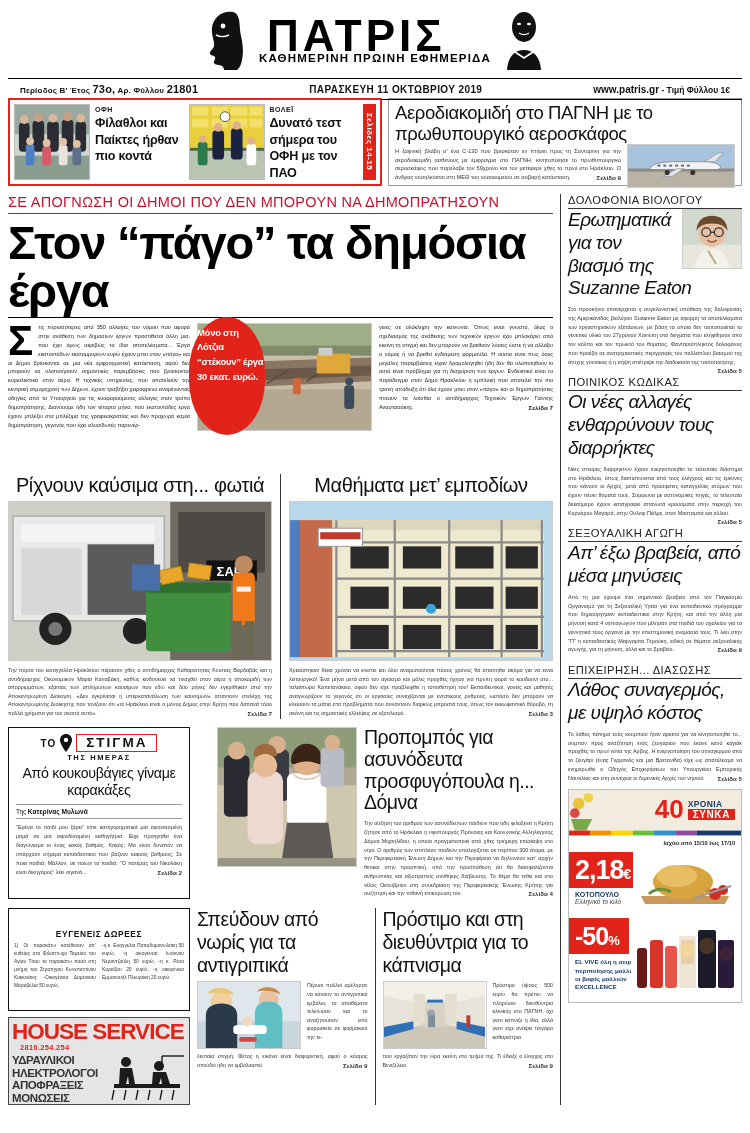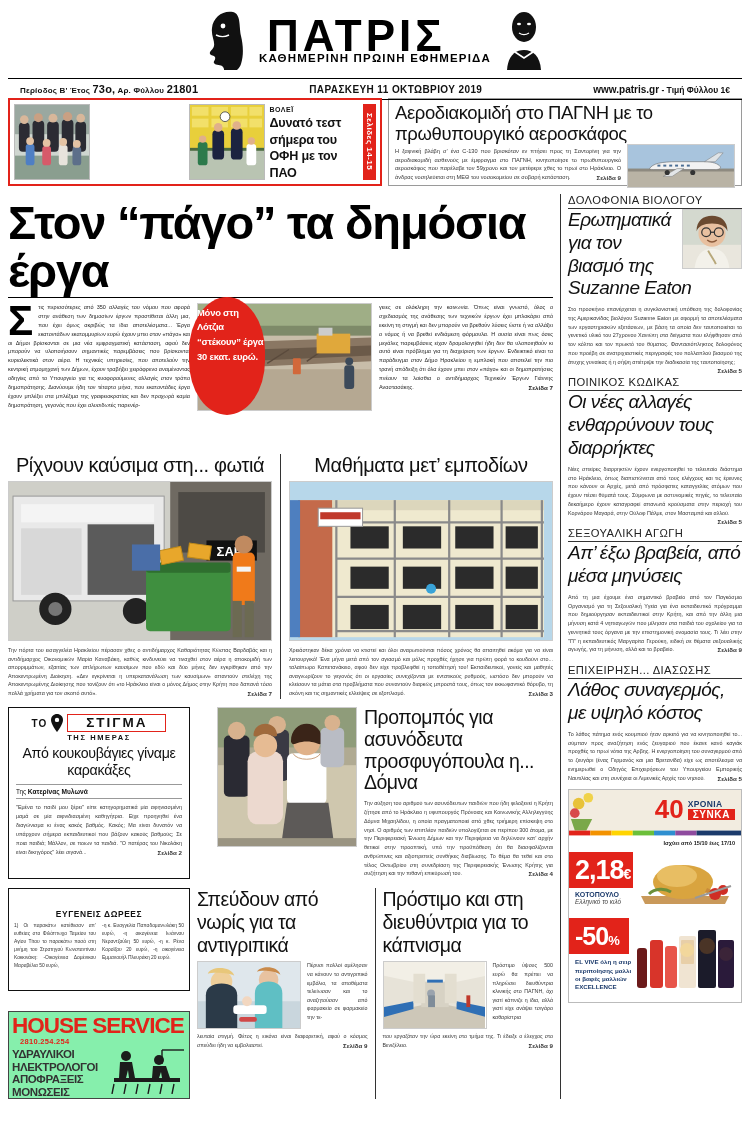--- a/index.html
+++ b/index.html
@@ -101,42 +101,42 @@
   .mid-text { font-size:5.4px; line-height:1.6; text-align:justify; color:#333; margin-top:5px; }
 
   
   .row3 { display:flex; gap:8px; margin-top:8px; }
   .stigma { flex:0 0 182px; border:1.4px solid #111; padding:6px 7px 7px 7px; position:relative;}
   .stigma-top { display:flex; align-items:center; justify-content:center; gap:3px; margin-bottom:1px;}
   .stigma-to { font-size:10px; font-weight:bold; letter-spacing:1px; }
   .pin { width:14px; height:18px; position:relative;}
   .stigma-word {
     border:1.4px solid #e2231a; color:#111; font-weight:bold; font-size:13.5px;
-    letter-spacing:2px; padding:0 18px; line-height:1.12;
+    letter-spacing:2px; padding:0 9px; line-height:1.12;
   }
   .stigma-day { text-align:center; font-size:7.5px; font-weight:bold; letter-spacing:1.6px; margin-bottom:3px;}
   .stigma-head { text-align:center; font-size:14.2px; line-height:1.2; color:#111; letter-spacing:-.3px;}
   .stigma-by { font-size:6.4px; border-top:1px solid #999; border-bottom:1px solid #999; margin:5px 0 4px 0; padding:3px 0;}
   .stigma-by b { font-size:6.6px; }
   .stigma-text { font-size:5.4px; line-height:1.66; text-align:justify; color:#333;}
 
   .refugee { flex:1; display:flex; gap:7px;padding-left:19px; }
   .refugee-photo { width:140px; flex:0 0 140px; height:140px; border:1px solid #ccc; overflow:hidden; position:relative;}
   .refugee-right { flex:1; }
   .refugee-head { font-size:19.5px; line-height:1.12; letter-spacing:-.5px; color:#111; }
   .refugee-text { font-size:5.4px; line-height:1.62; text-align:justify; color:#333; margin-top:5px;}
 
   
   .row4 { display:flex; gap:7px; margin-top:9px; }
   .donations { flex:0 0 182px; }
   .don-box { border:1px solid #111; padding:20px 5px; }
   .don-title { text-align:center; font-size:8.4px; font-weight:bold; letter-spacing:.6px; margin-bottom:3px; }
   .don-cols { display:flex; gap:6px; font-size:4.9px; line-height:1.62; color:#333; text-align:justify;}
   .don-cols > div { flex:1; }
-  .houseservice { margin-top:20px; border:1px solid #444; background:#86efac; padding:3px; position:relative; height:88px; overflow:hidden;}
+  .houseservice { margin-top:6px; border:1px solid #444; background:#e5e5e5; padding:3px; position:relative; height:88px; overflow:hidden;}
   .hs-title { color:#e2231a; font-weight:bold; font-size:22.5px; letter-spacing:-1px; line-height:1; }
   .hs-phone { color:#e2231a; font-weight:bold; font-size:7.5px; letter-spacing:.3px;padding-left:8px; }
   .hs-list { font-weight:bold; font-size:11.5px; line-height:1.08; letter-spacing:-.4px; color:#333; margin-top:2px;}
   .hs-foot { color:#e2231a; font-weight:bold; font-size:11.5px; letter-spacing:-.4px; }
 
   .botart { flex:1; }
   .botart.second { border-left:1px solid #333; padding-left:7px; }
   .botart-head { font-size:19.5px; line-height:1.18; letter-spacing:-.5px; color:#111; }
   .botart-body { display:flex; gap:6px; margin-top:4px;}
   .botart-photo { width:104px; flex:0 0 104px; height:68px; border:1px solid #ccc; overflow:hidden; position:relative;}
@@ -226,20 +226,24 @@
                 <circle cx="15.5" cy="37" r="4" fill="#e4c3a4"></circle>
               <rect x="28" y="42" width="9" height="20" rx="3" fill="#d75a6a"></rect>
                 <circle cx="32.5" cy="39" r="4" fill="#e4c3a4"></circle>
               <rect x="45" y="41" width="9" height="21" rx="3" fill="#e8e3dc"></rect>
                 <circle cx="49.5" cy="38" r="4" fill="#e4c3a4"></circle>
               <rect x="59" y="43" width="9" height="19" rx="3" fill="#5d6f8a"></rect>
                 <circle cx="63.5" cy="40" r="4" fill="#e4c3a4"></circle>
             </g>
           </svg>
         </div>
+        <div class="sporttxt">
+          <div class="kicker">ΟΦΗ</div>
+          <div class="sporthead">Φίλαθλοι και Παίκτες ήρθαν πιο κοντά</div>
+        </div>
       </div>
 
       <div class="sportitem">
         <div class="sportimg">
           <svg class="ph" viewBox="0 0 76 76" preserveAspectRatio="none">
             <rect width="76" height="76" fill="#e8cf3b"></rect>
             <g fill="#f2e06a">
               <rect x="2" y="2" width="17" height="9"></rect>
                 <rect x="22" y="2" width="17" height="9"></rect>
               <rect x="42" y="2" width="17" height="9"></rect>
@@ -302,20 +306,21 @@
         </div>
       </div>
     </div>
   </div>
 
   <div class="body-grid">
 
     <div class="col-left">
 
       <div>
+        <div class="lead-kicker">ΣΕ ΑΠΟΓΝΩΣΗ ΟΙ ΔΗΜΟΙ ΠΟΥ ΔΕΝ ΜΠΟΡΟΥΝ ΝΑ ΔΗΜΟΠΡΑΤΗΣΟΥΝ</div>
         <div class="lead-head">Στον “πάγο” τα δημόσια έργα</div>
         <div class="lead-rule"></div>
 
         <div class="lead-body">
           <div class="lead-c1">
             <span class="dropcap">Σ</span>
             <span>τις περισσότερες από 350 αλλαγές του νόμου που αφορά στην ανάθεση των δημοσίων έργων προστίθεται άλλη μια, που έχει όμως ακριβώς τα ίδια αποτελέσματα... Έργα εκατοντάδων εκατομμυρίων ευρώ έχουν μπει στον «πάγο» και οι Δήμοι βρίσκονται σε μια νέα εμφραγματική κατάσταση, αφού δεν μπορούν να υλοποιήσουν σημαντικές παρεμβάσεις που βρίσκονται κυριολεκτικά στον αέρα. Η τεχνικές υπηρεσίες, που αποτελούν την κεντρική ατμομηχανή των Δήμων, έχουν τραβήξει χειρόφρενο αναμένοντας οδηγίες από το Υπουργείο για τις κυοφορούμενες αλλαγές στον τρόπο δημοπράτησης. Διανύουμε ήδη τον τέταρτο μήνα, που εκατοντάδες έργα έχουν μπλέξει στα μπλέξιμα της γραφειοκρατίας και δεν προχωρά καμία δημοπράτηση, γεγονός που έχει αλυσιδωτές παρενέρ-</span>
           </div>
 
           <div class="lead-c2">

